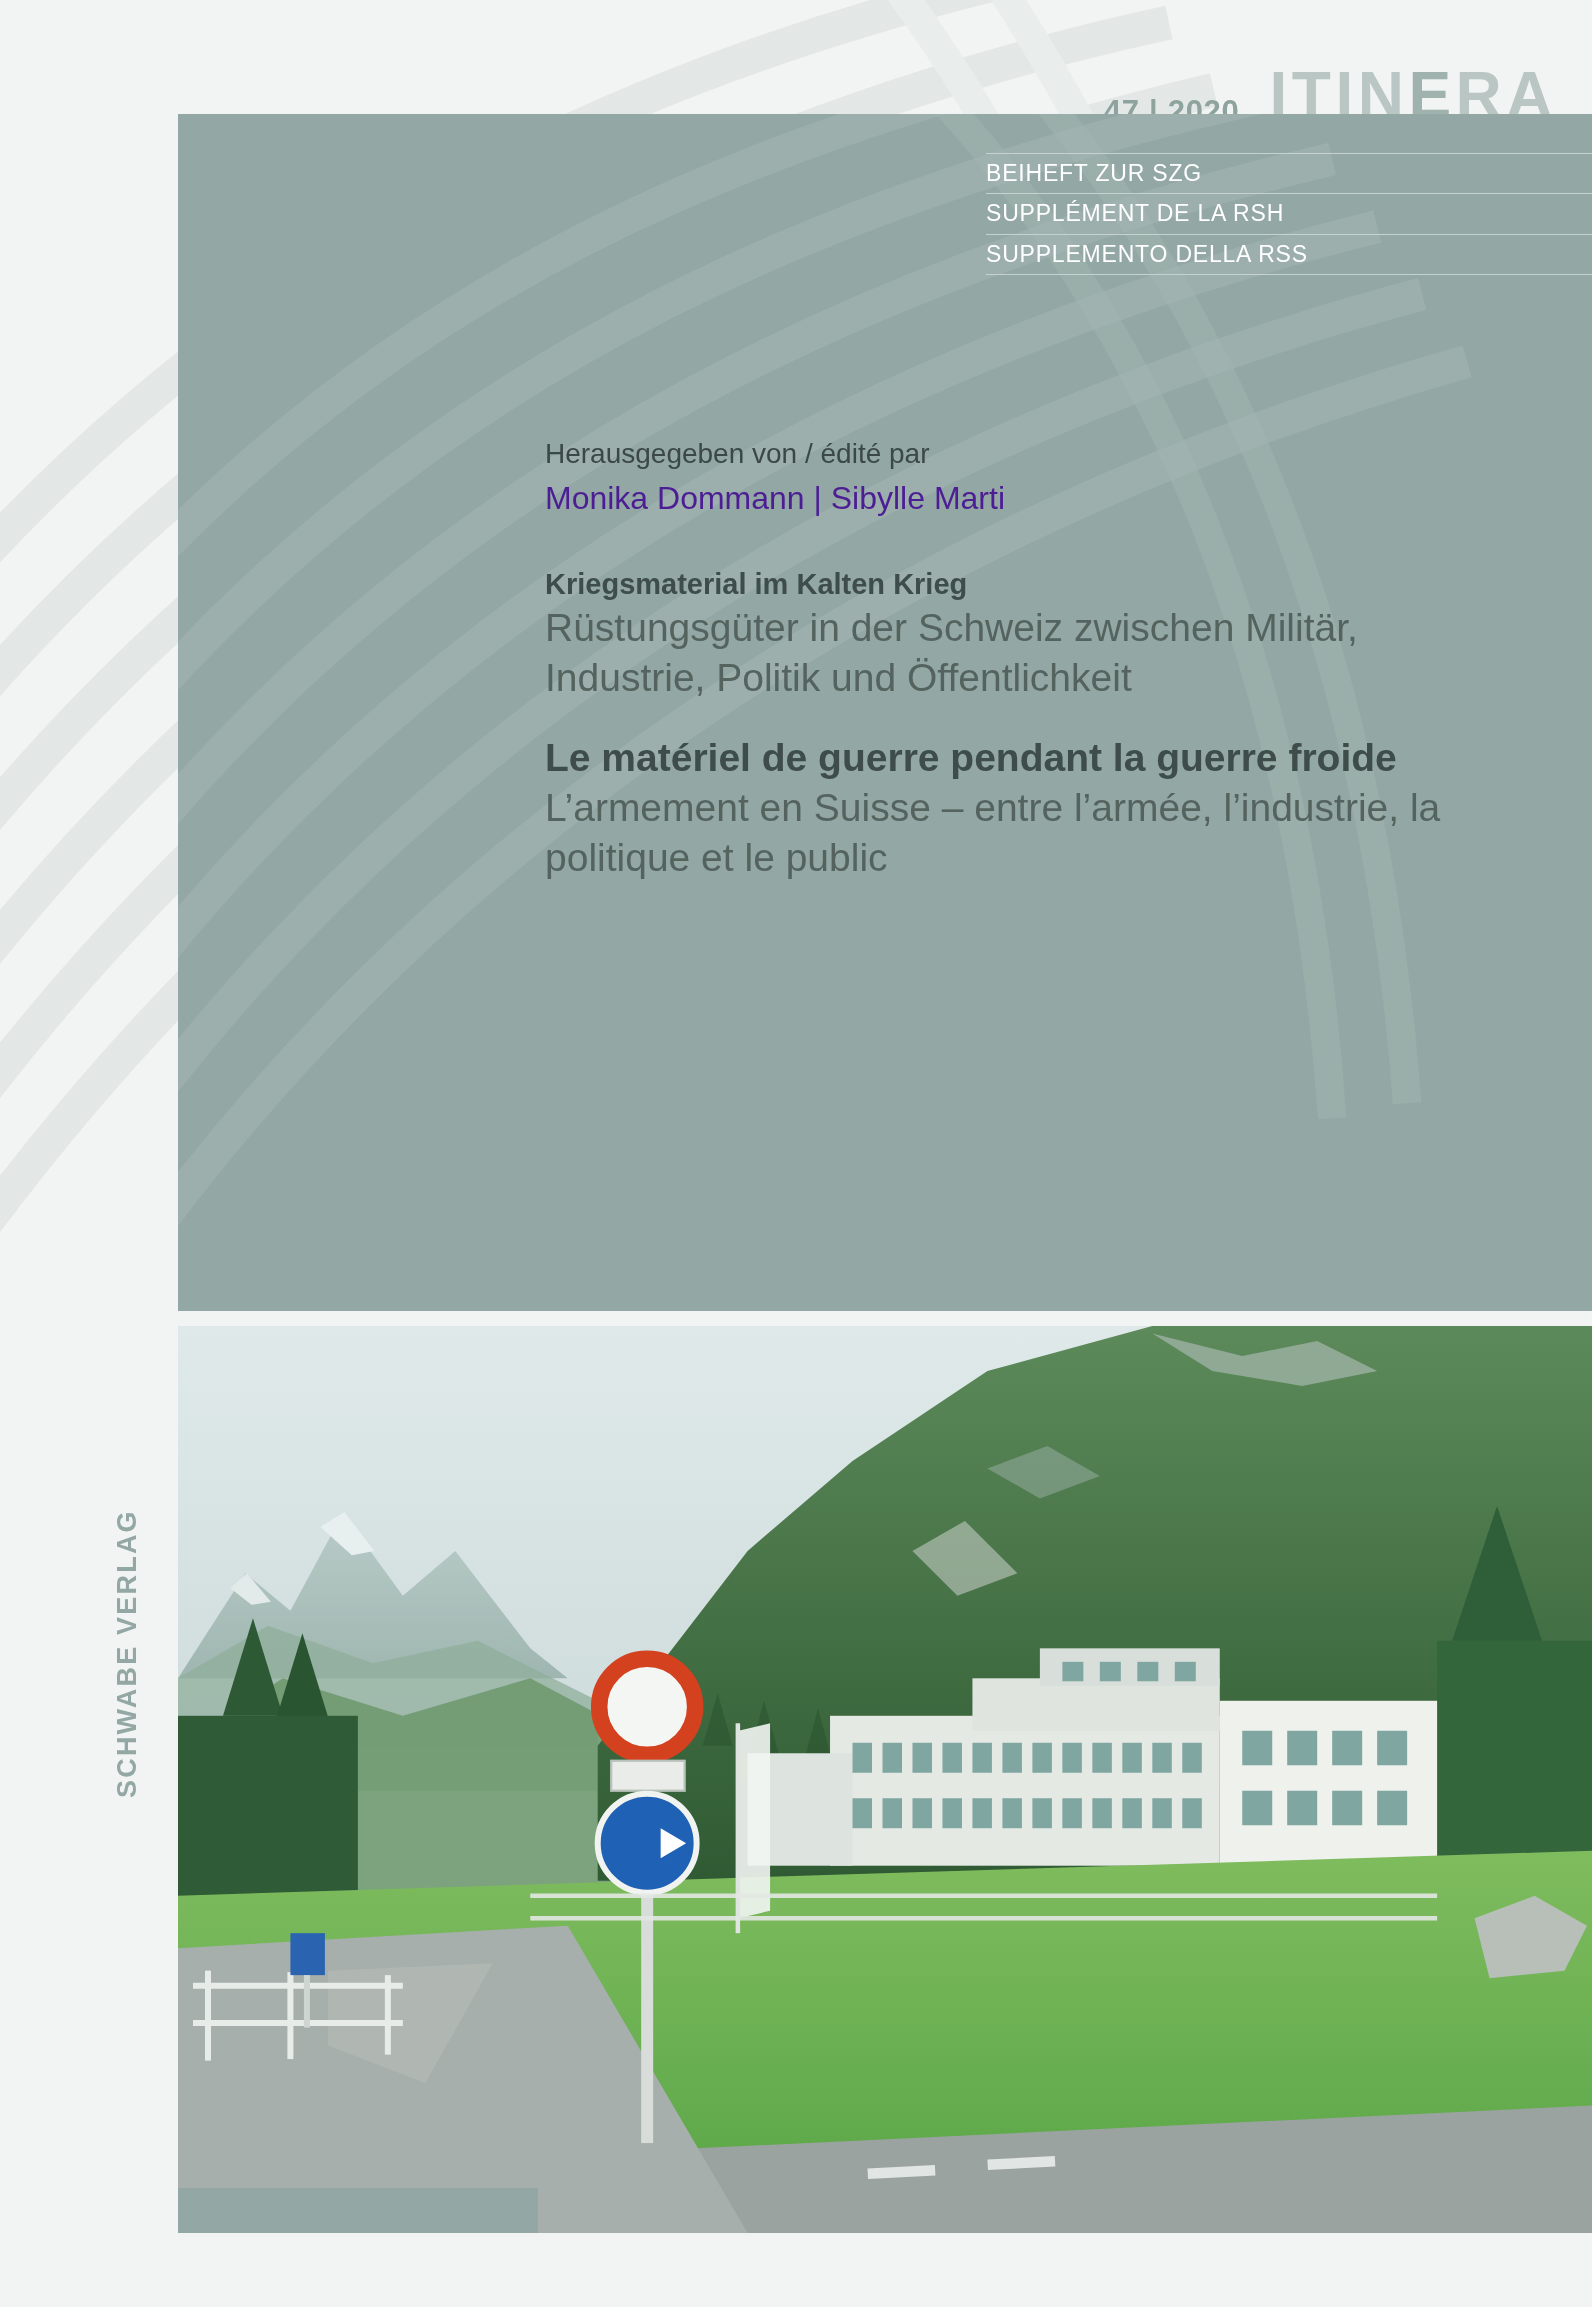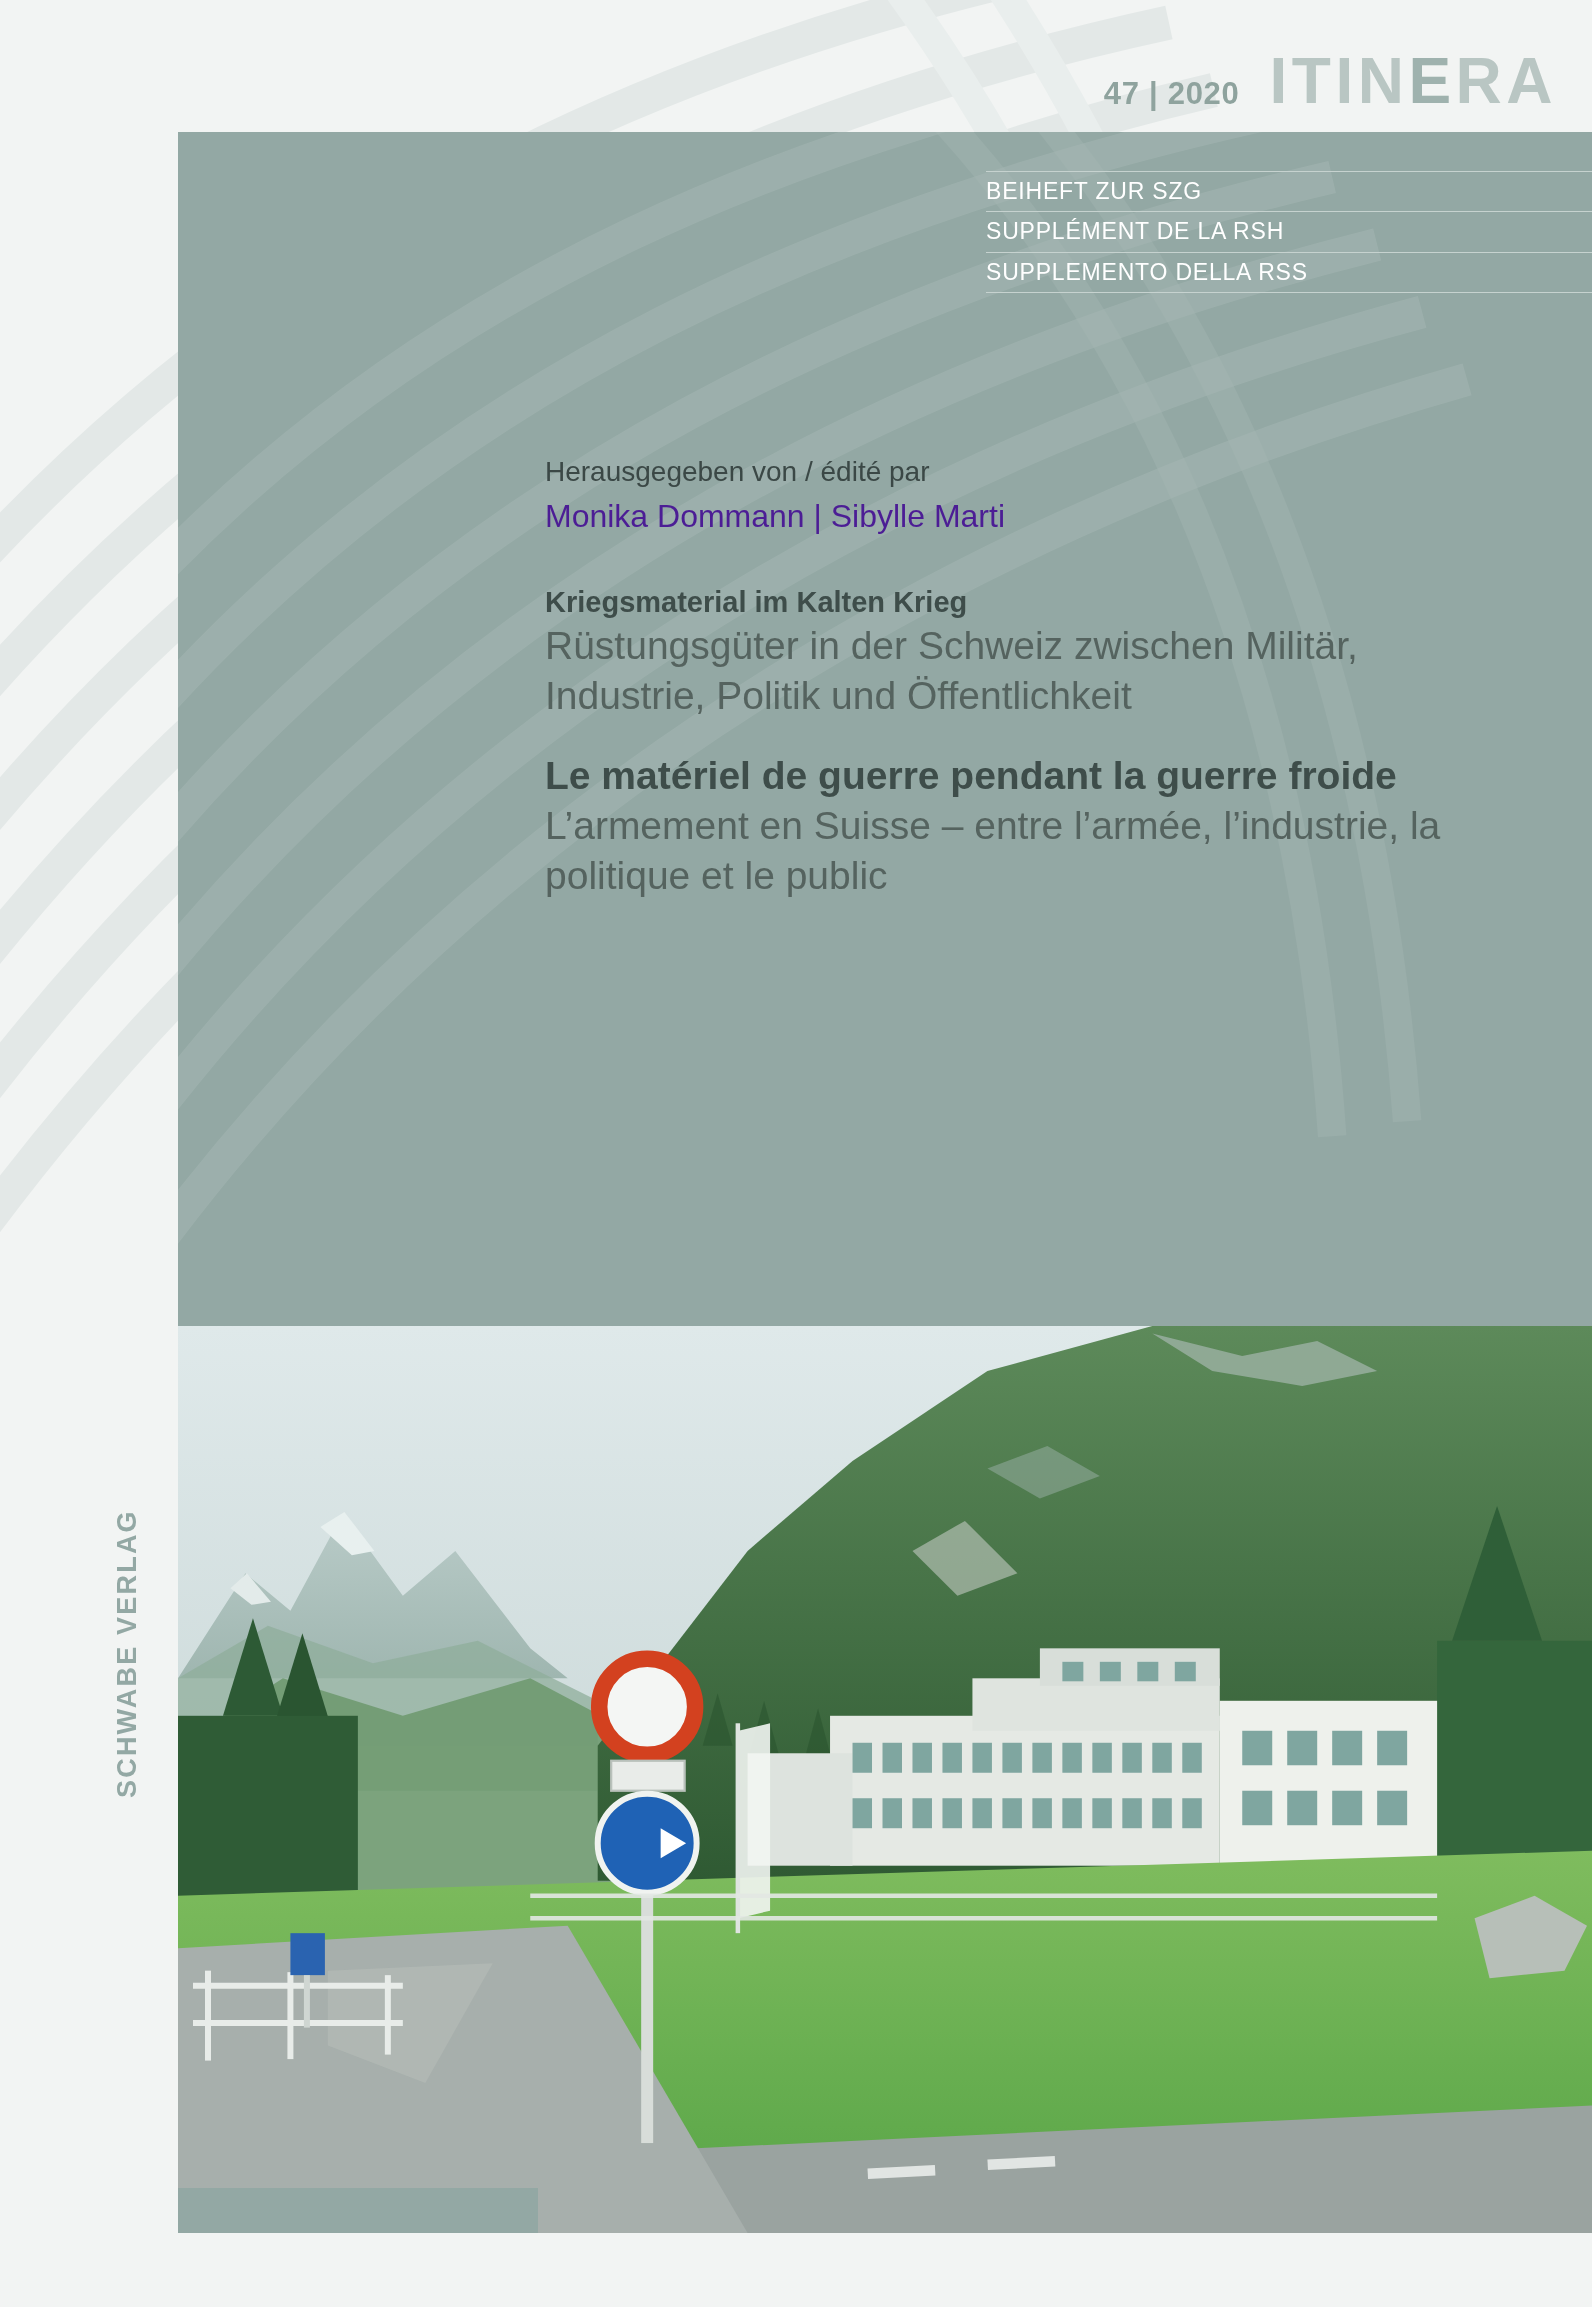--- a/index.html
+++ b/index.html
@@ -31,21 +31,21 @@
     height: 2307px;
   }
   
   .masthead {
     position: absolute;
     top: 30px;
     right: 0;
     width: 929px;
     height: 97px;
     display: flex;
-    align-items: center;
+    align-items: flex-end;
     justify-content: flex-end;
     padding-right: 36px;
     box-sizing: border-box;
     gap: 30px;
   }
   .issue-number {
     font-size: 31px;
     font-weight: bold;
     color: #8fa39e;
     letter-spacing: 0.7px;
@@ -60,21 +60,21 @@
     line-height: 1;
     padding-top: 4.5px;
   }
   .itinera-logo .accent {
     color: #9fb2ae;
   }
   
   .green-panel {
     position: absolute;
     left: 178px;
-    top: 132px;
+    top: 114px;
     width: 1415px;
     height: 1197px;
     background: #93a8a4;
     overflow: hidden;
   }
   .green-panel .panel-swoosh {
     position: absolute;
     inset: 0;
     opacity: 0.16;
   }

